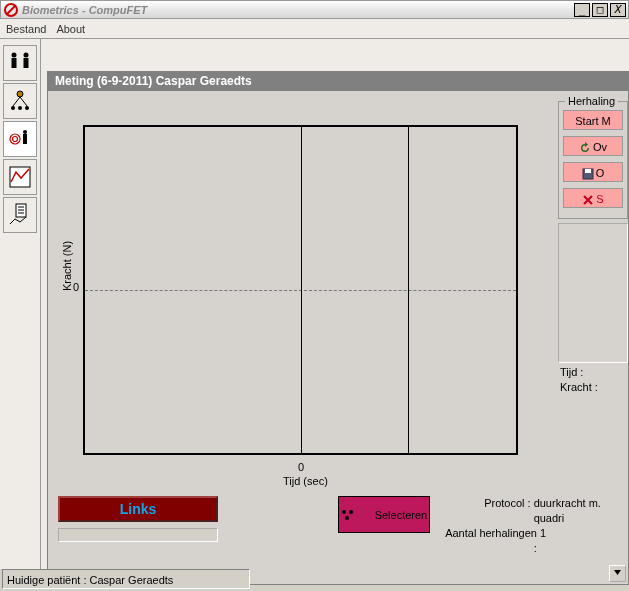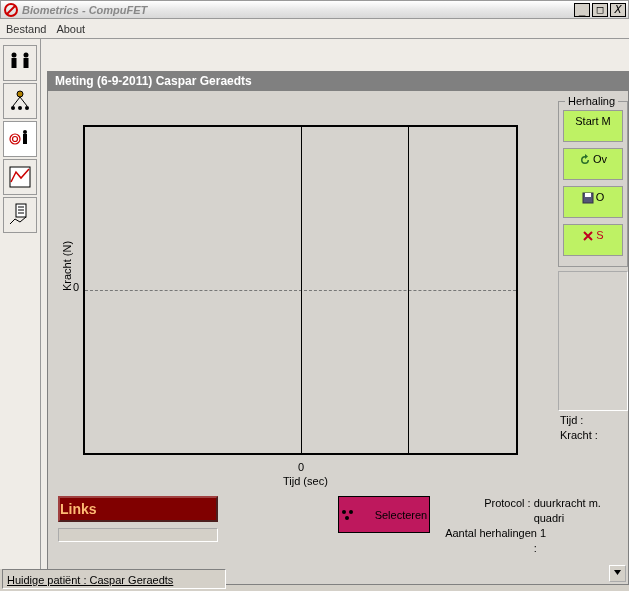--- a/index.html
+++ b/index.html
@@ -31,38 +31,38 @@
 .ytick { position: absolute; left: 25px; top: 190px; font-size: 11px; }
 .xtick { position: absolute; left: 250px; top: 370px; font-size: 11px; }
 .plot { width: 100%; height: 100%; border: 2px solid #000; position: relative; background: #d6d3ce; }
 .plot .hdash { position: absolute; left: 0; right: 0; top: 50%; border-top: 1px dashed #777; }
 .plot .v1 { position: absolute; top: 0; bottom: 0; left: 50%; border-left: 1px solid #000; }
 .plot .v2 { position: absolute; top: 0; bottom: 0; left: 75%; border-left: 1px solid #000; }
 
 .right-col { position: absolute; right: 0; top: 10px; width: 70px; }
 .fieldset { border: 1px solid #999; padding: 8px 4px 4px 4px; margin-bottom: 4px; position: relative; }
 .fieldset .legend { position: absolute; top: -7px; left: 6px; background: #d6d3ce; padding: 0 3px; font-size: 11px; }
-.rbtn { display: block; width: 100%; height: 32px; background: #bef264; border: 1px solid #999; margin-bottom: 6px; font-size: 11px; text-align: center; line-height: 20px; white-space: nowrap; overflow: hidden; }
+.rbtn { display: block; width: 100%; height: 20px; background: #fca5a5; border: 1px solid #999; margin-bottom: 6px; font-size: 11px; text-align: center; line-height: 20px; white-space: nowrap; overflow: hidden; }
 .rbtn.red { color: #c00020; }
 .rbtn svg { vertical-align: middle; margin-right: 2px; }
 .listbox { height: 140px; border: 1px inset #fff; background: #d6d3ce; }
 .info-lines { font-size: 11px; line-height: 15px; padding: 2px 0 0 2px; }
 
 .bottom-row { position: absolute; left: 10px; top: 405px; right: 0; display: flex; align-items: flex-start; }
 .links-box { width: 160px; }
-.links-btn { width: 160px; height: 26px; background: #800000; border: 2px outset #a04040; color: #fdba74; font-weight: bold; font-size: 14px; line-height: 22px; }
+.links-btn { width: 160px; height: 26px; background: #800000; border: 2px outset #a04040; color: #0ea5e9; font-weight: bold; font-size: 14px; text-align: center; line-height: 22px; }
 .prog { width: 160px; height: 14px; border: 1px inset #fff; background: #d4d0c8; margin-top: 6px; }
 .sel-btn { width: 98px; height: 37px; background: #be185d; border: 1px solid #000; margin-left: 120px; display: flex; align-items: center; justify-content: center; gap: 20px; }
 .sel-btn .dots { display:inline-block; width:14px; height:12px; }
 .meta { margin-left: 10px; font-size: 11px; line-height: 15px; }
 .meta-row { display: flex; }
 .meta-lbl { width: 100px; text-align: right; padding-right: 3px; }
 .scrollbar-down { position: absolute; right: 2px; bottom: 2px; width: 17px; height: 17px; background: #d4d0c8; border: 1px outset #fff; text-align: center; line-height: 14px; }
 
-.statusbar { position: absolute; bottom: 2px; left: 2px; height: 20px; line-height: 20px; padding: 0 4px; border: 1px solid #fff; border-top-color: #808080; border-left-color: #808080; width: 224px; background: #d4d0c8; text-decoration: underline; }
+.statusbar { position: absolute; bottom: 2px; left: 2px; height: 20px; line-height: 20px; padding: 0 4px; border: 1px solid #fff; border-top-color: #808080; border-left-color: #808080; width: 248px; background: #d4d0c8; }
 </style>
 </head>
 <body>
 
 <div class="titlebar">
   <span class="app-icon">
     <svg viewBox="0 0 16 16">
         <circle cx="8" cy="8" r="6" fill="none" stroke="#c00" stroke-width="2"></circle>
         <path d="M4 12 L12 4" stroke="#c00" stroke-width="2"></path>
       </svg>

